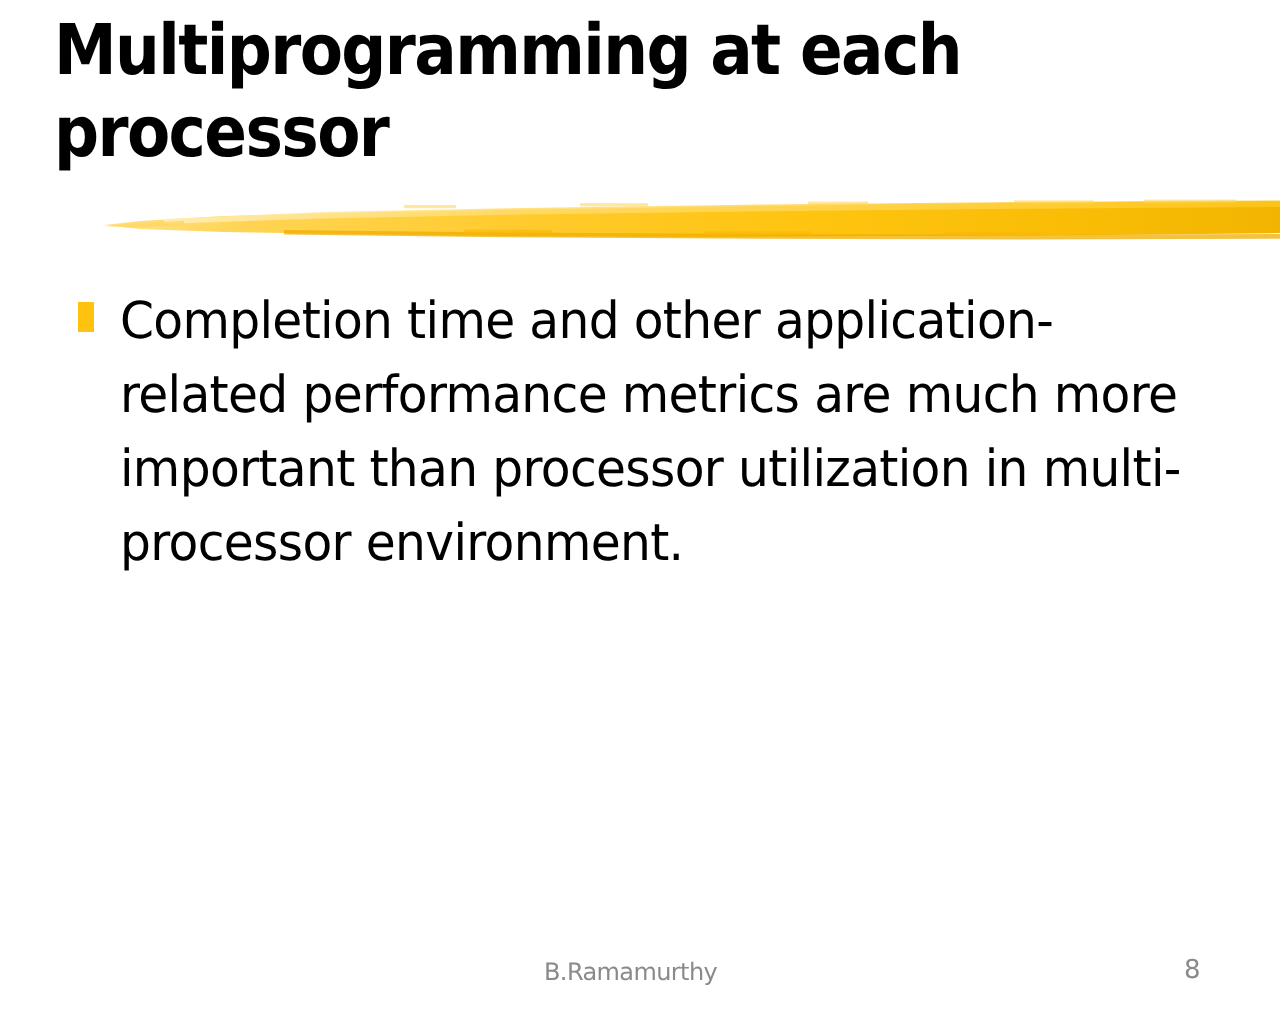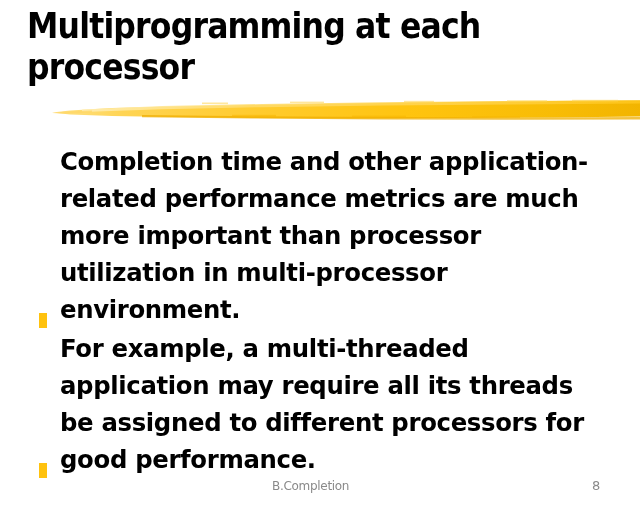--- a/index.html
+++ b/index.html
@@ -57,23 +57,22 @@
 
   
   #bullet-list {
     position: absolute;
     left: 39px;
     top: 143px;
     width: 595px;
   }
   .bullet-row {
     display: flex;
-    align-items: flex-end;
+    align-items: flex-start;
     margin-bottom: 2px;
-    font-weight: bold;
   }
   .bullet-marker {
     flex: 0 0 auto;
     width: 8px;
     height: 15px;
     background: #FFC20E;
     margin-top: 8px;
     margin-right: 13px;
   }
   .bullet-text {
@@ -162,25 +161,21 @@
     </g>
   </svg>
 
   <div id="bullet-list">
 
     <div class="bullet-row">
       <span class="bullet-marker"></span>
       <span class="bullet-text">Completion time and other application-related performance metrics are much more important than processor utilization in multi-processor environment.</span>
     </div>
 
-    <div class="bullet-row">
-      <span class="bullet-marker"></span>
-      <span class="bullet-text">For example, a multi-threaded application may require all its threads be assigned to different processors for good performance.</span>
-    </div>
 
 
   </div>
 
-  <div id="footer-author">B.Completion</div>
+  <div id="footer-author">B.Ramamurthy</div>
 
   <div id="footer-page-number">8</div>
 
 </div>
 
 </body></html>

